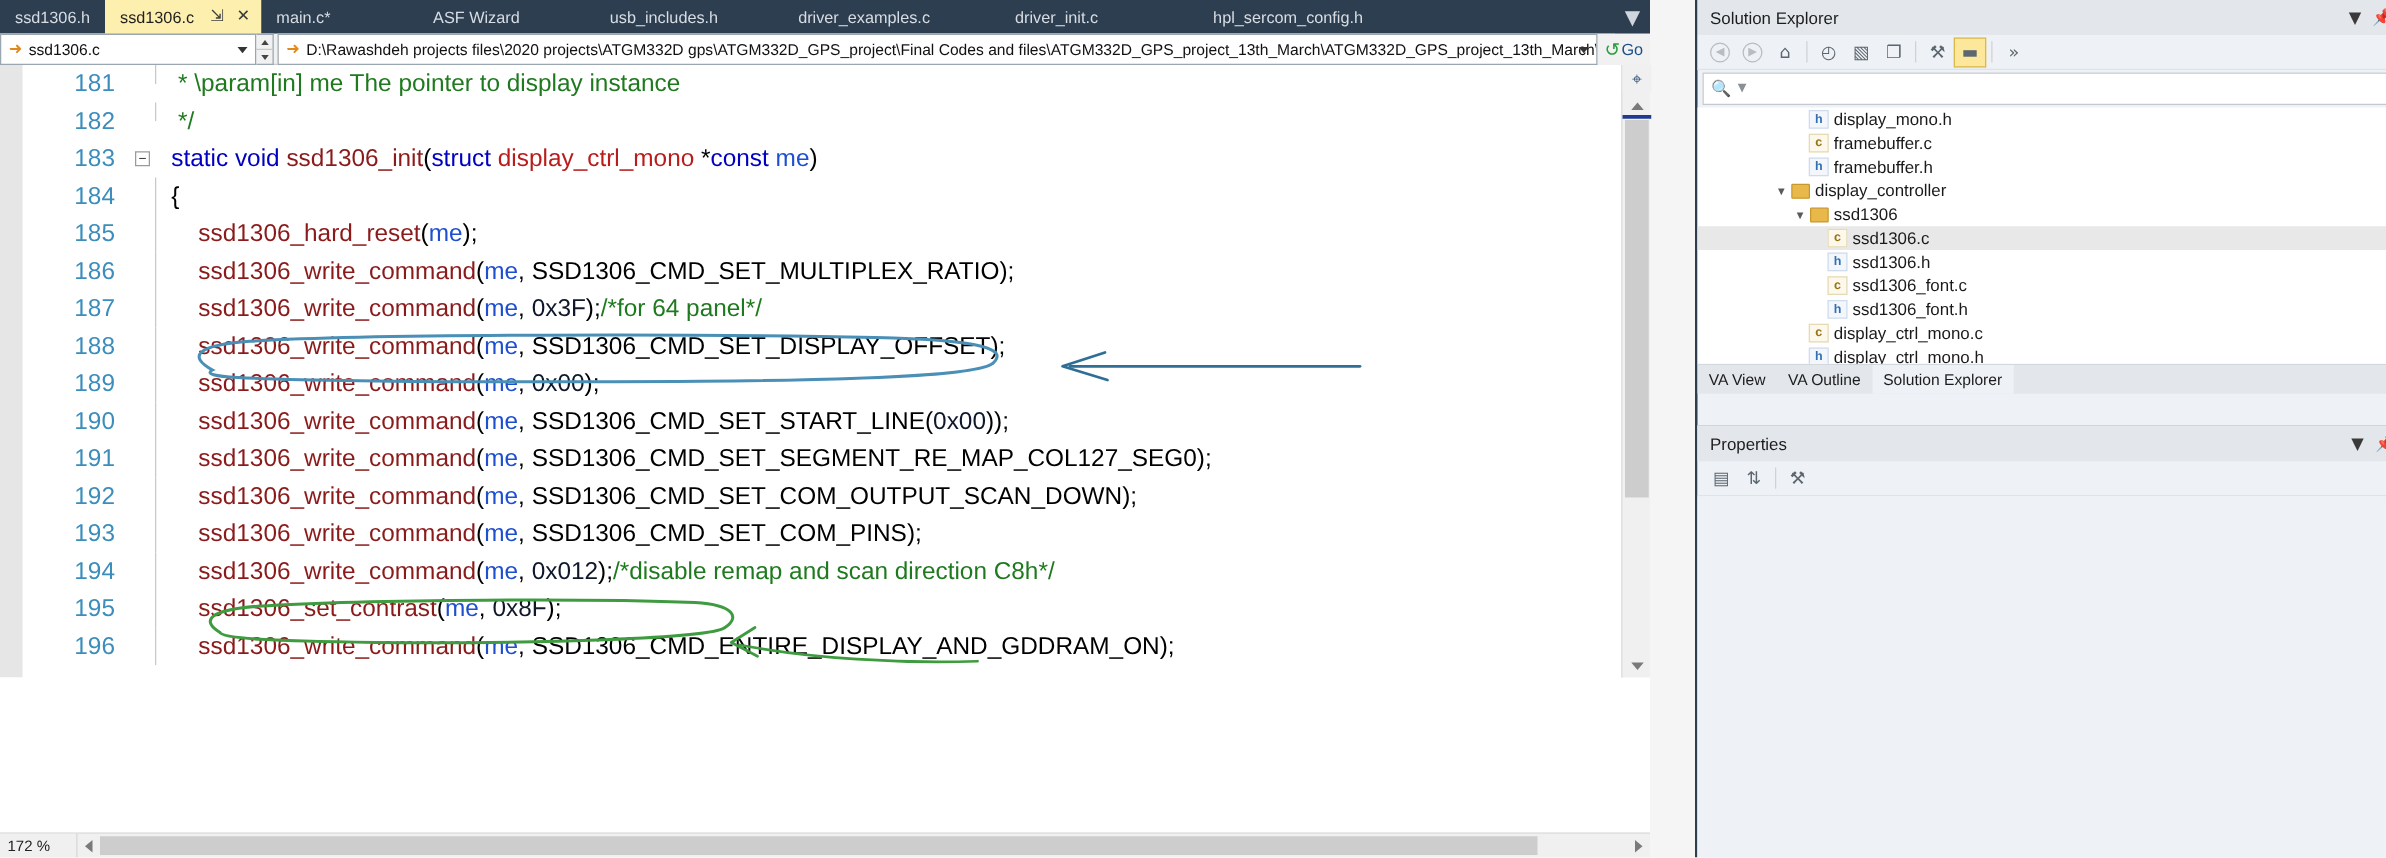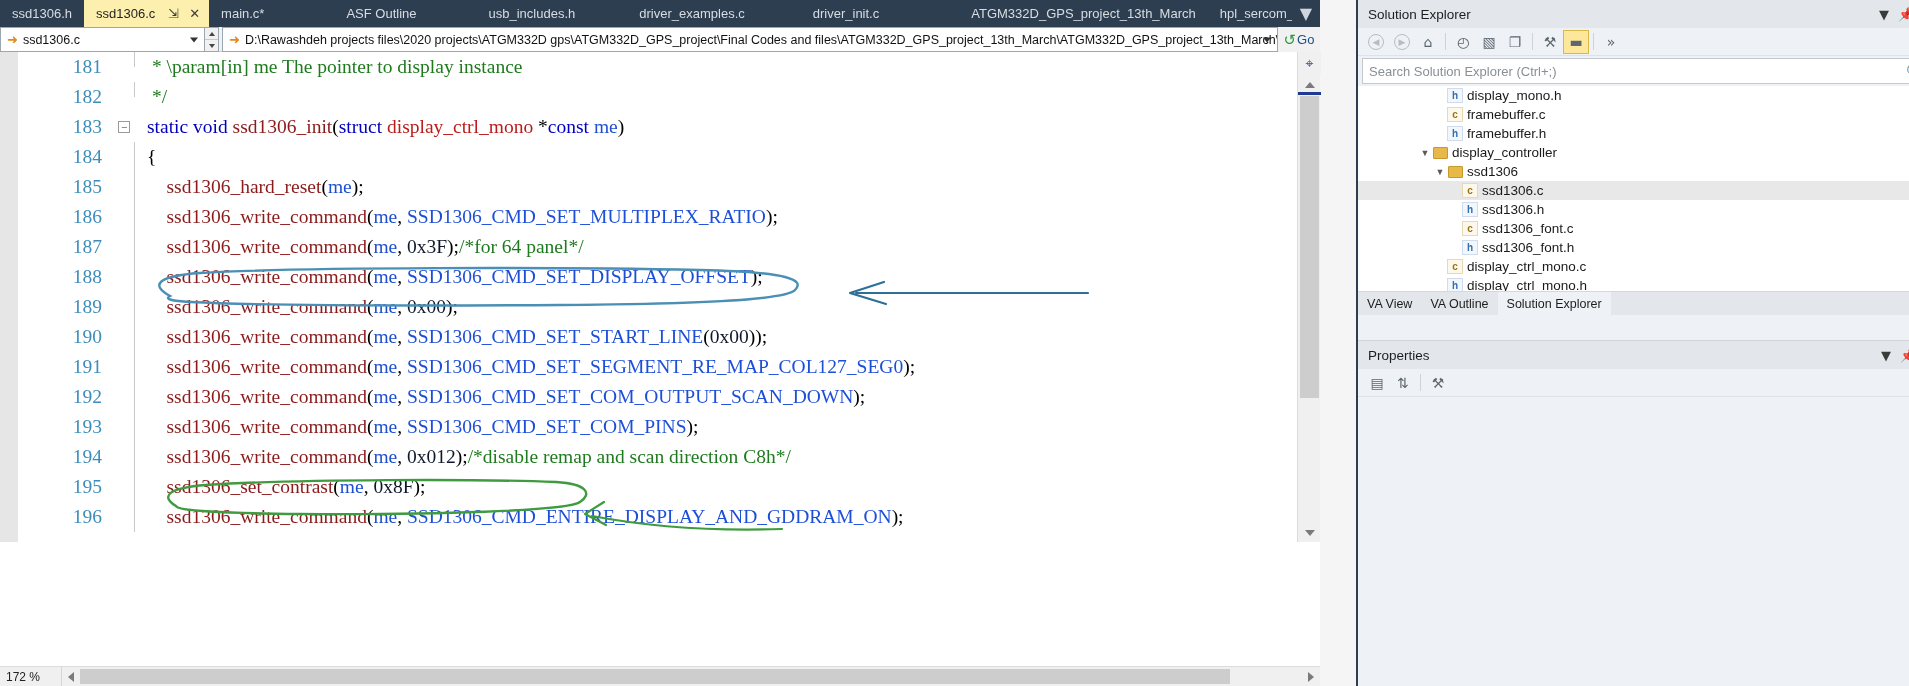--- a/index.html
+++ b/index.html
@@ -106,22 +106,22 @@
   
   #code-surface {
     position: absolute; left: 0; top: 52px; width: 1297px; height: 490px;
     background: #ffffff; overflow: hidden;
   }
   #gutter-strip {
     position: absolute; left: 0; top: 0; width: 18px; height: 490px;
     background: #e6e6e6;
   }
   #code-lines {
-    position: absolute; left: 10px; top: 0; width: 1039px; height: 490px;
-    font-family: Liberation Serif, serif;
+    position: absolute; left: 0; top: 0; width: 1039px; height: 490px;
+    font-family: Liberation Sans, sans-serif;
     font-size: 19.5px; line-height: 30px;
     white-space: pre;
   }
   .ln-row { height: 30px; display: flex; align-items: center; }
   .ln-num {
     width: 104px; text-align: right; padding-right: 12px;
     color: #3c8dbc; font-size: 19.5px; flex: 0 0 auto;
   }
   .ln-fold {
     width: 20px; flex: 0 0 auto; display: flex;
@@ -135,21 +135,21 @@
   }
   .ln-guide {
     width: 1px; height: 30px; background: #c8c8c8; flex: 0 0 auto;
   }
   .ln-guide.none { background: transparent; }
   .ln-guide.half-top { background: linear-gradient(#c8c8c8 50%, transparent 50%); }
   .ln-code { padding-left: 12px; flex: 1 1 auto; color: #000; }
 
   .tk-kw   { color: #0000c0; }        
   .tk-fn   { color: #8b1a1a; }        
-  .tk-macro{ color: #1d4ed8; }        
+  .tk-macro{ color: #000000; }        
   .tk-var  { color: #1e4fd0; }        
   .tk-type { color: #b91c1c; }
   .tk-cmt  { color: #1f7a1f; }        
   .tk-num  { color: #0f172a; }
   .tk-pl   { color: #000000; }
 
   
   #annotations {
     position: absolute; left: 0; top: 52px; width: 1297px; height: 490px;
     pointer-events: none;
@@ -326,38 +326,35 @@
       <div class="tab active">
         <span class="tab-label">ssd1306.c</span>
         <span class="tab-pin glyph">⇲</span>
         <span class="tab-close glyph">✕</span>
       </div>
       <div class="tab">
         <span class="tab-label">main.c*</span>
       </div>
       <div class="tab-spacer" style="width: 58px;"></div>
       <div class="tab">
-        <span class="tab-label">ASF Outline</span>
+        <span class="tab-label">ASF Wizard</span>
       </div>
       <div class="tab-spacer" style="width: 48px;"></div>
       <div class="tab">
         <span class="tab-label">usb_includes.h</span>
       </div>
       <div class="tab-spacer" style="width: 40px;"></div>
       <div class="tab">
         <span class="tab-label">driver_examples.c</span>
       </div>
       <div class="tab-spacer" style="width: 44px;"></div>
       <div class="tab">
         <span class="tab-label">driver_init.c</span>
       </div>
       <div class="tab-spacer" style="width: 68px;"></div>
-      <div class="tab">
-        <span class="tab-label">ATGM332D_GPS_project_13th_March</span>
-      </div>
       <div class="tab">
         <span class="tab-label">hpl_sercom_config.h</span>
       </div>
     </div>
   <div id="tab-overflow-btn">
     <span class="glyph">▼</span>
   </div>
 
   <div id="nav-bar">
     <div id="symbol-combo">
@@ -468,21 +465,20 @@
       <div class="tb-icon active">
         <span class="glyph">▬</span>
       </div>
       <div class="tb-sep"></div>
       <div class="tb-icon">
         <span class="glyph">»</span>
       </div>
     </div>
 
   <div id="se-search">
-    <span class="sp">Search Solution Explorer (Ctrl+;)</span>
     <span class="glyph">🔍</span>
     <span class="glyph" style="font-size:9px;margin-left:5px;">▼</span>
   </div>
 
   <div id="se-tree">
     <div id="se-vscroll">
       <div class="sb-up">
           <i></i>
         </div>
       <div id="se-thumb"></div>

